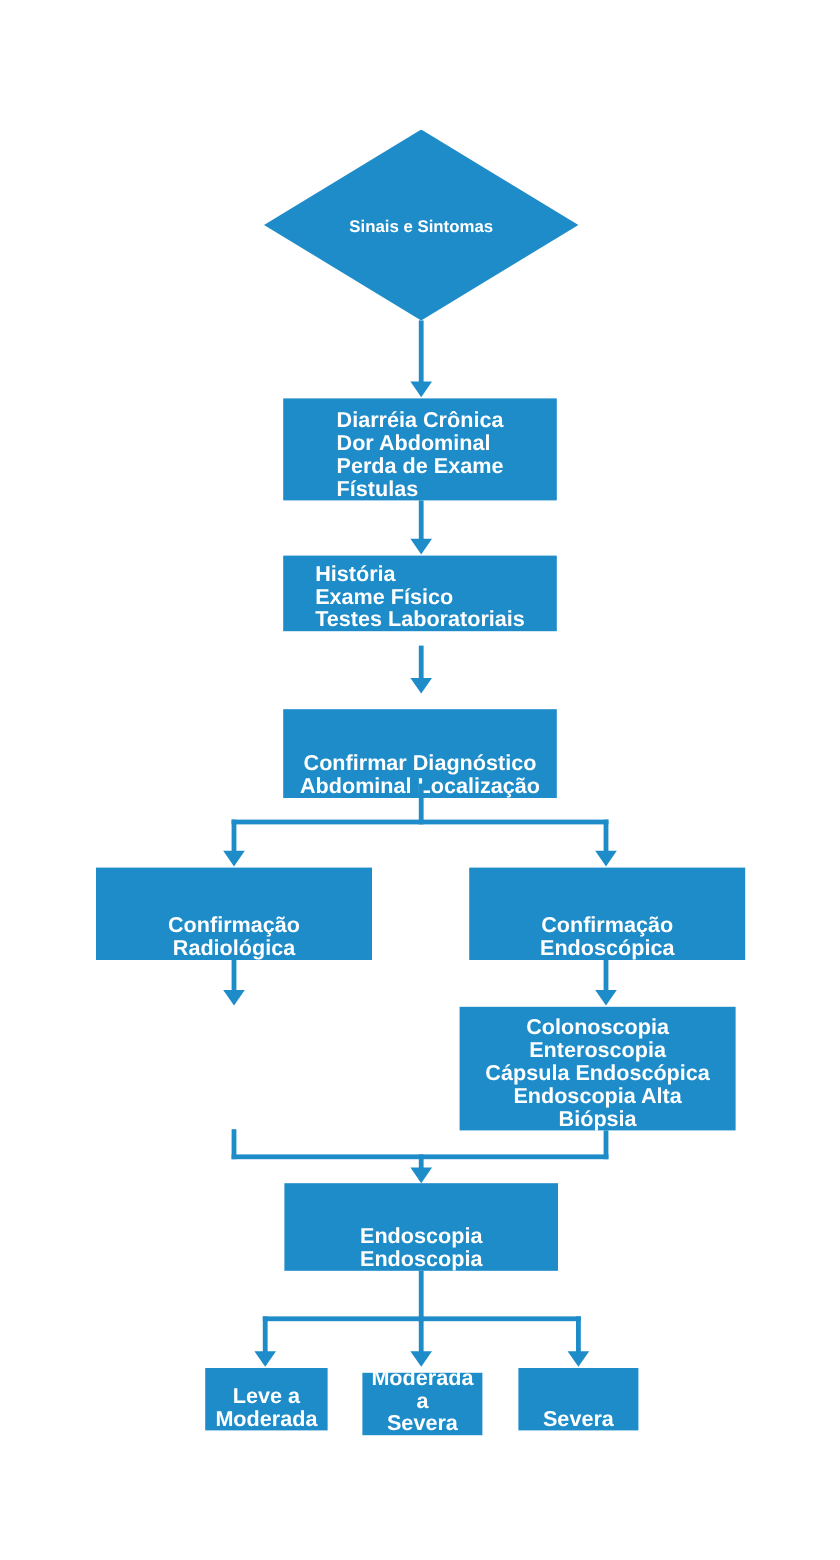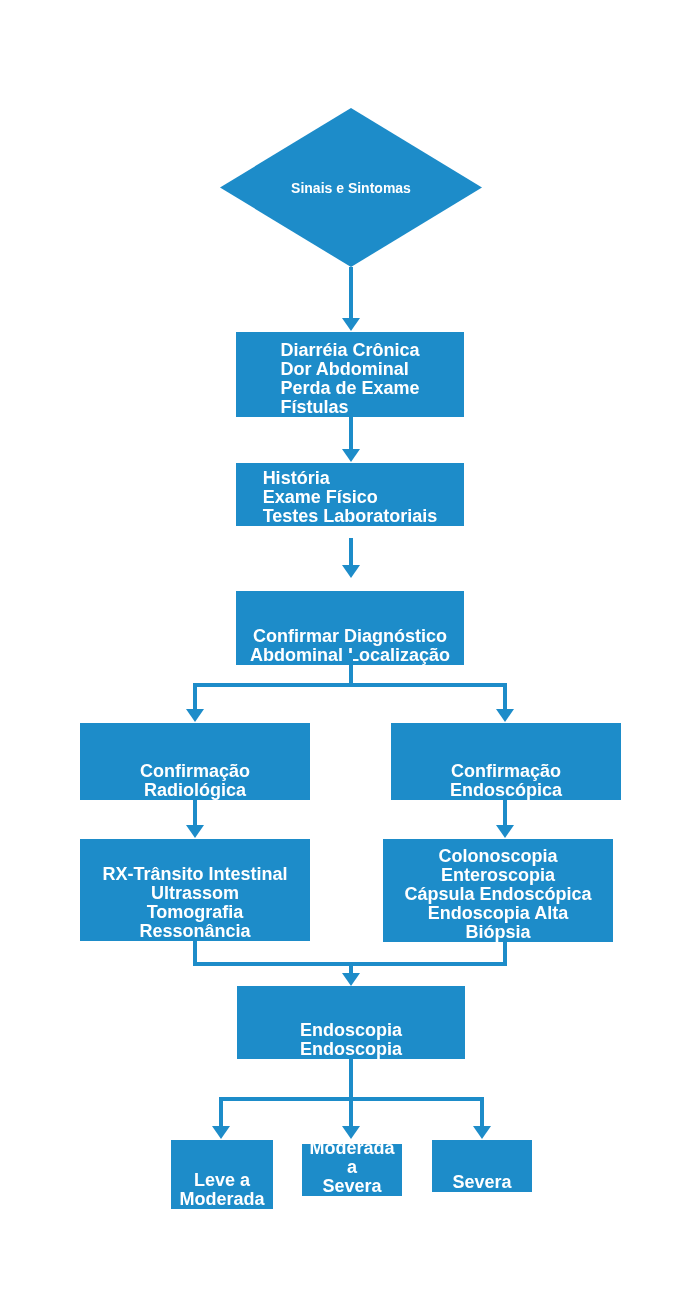--- a/index.html
+++ b/index.html
@@ -121,28 +121,20 @@
       <div>Confirmação</div>
       <div>Endoscópica</div>
     </div>
   </div>
 
   <div class="vline" style="left:193px; top:800px; height:27px;"></div>
   <div class="ahead" style="left:186px; top:825px;"></div>
   <div class="vline" style="left:503px; top:800px; height:27px;"></div>
   <div class="ahead" style="left:496px; top:825px;"></div>
 
-  <div class="node" style="left:80px; top:839px; width:230px; height:102px;">
-    <div class="tblock">
-      <div>RX-Trânsito Intestinal</div>
-      <div>Ultrassom</div>
-      <div>Tomografia</div>
-      <div>Ressonância</div>
-    </div>
-  </div>
   <div class="node" style="left:383px; top:839px; width:230px; height:103px;">
     <div class="tblock">
       <div>Colonoscopia</div>
       <div>Enteroscopia</div>
       <div>Cápsula Endoscópica</div>
       <div>Endoscopia Alta</div>
       <div>Biópsia</div>
     </div>
   </div>
 
@@ -161,21 +153,21 @@
 
   <div class="vline" style="left:349px; top:1059px; height:42px;"></div>
   <div class="hline" style="left:219px; top:1097px; width:265px;"></div>
   <div class="vline" style="left:219px; top:1097px; height:30px;"></div>
   <div class="ahead" style="left:212px; top:1126px;"></div>
   <div class="vline" style="left:349px; top:1097px; height:30px;"></div>
   <div class="ahead" style="left:342px; top:1126px;"></div>
   <div class="vline" style="left:480px; top:1097px; height:30px;"></div>
   <div class="ahead" style="left:473px; top:1126px;"></div>
 
-  <div class="node" style="left:171px; top:1140px; width:102px; height:69px;">
+  <div class="node" style="left:171px; top:1140px; width:102px; height:52px;">
     <div class="tblock">
       <div>Leve a</div>
       <div>Moderada</div>
     </div>
   </div>
   <div class="node" style="left:302px; top:1144px; width:100px; height:52px;">
     <div class="tblock">
       <div>Moderada a</div>
       <div>Severa</div>
     </div>

